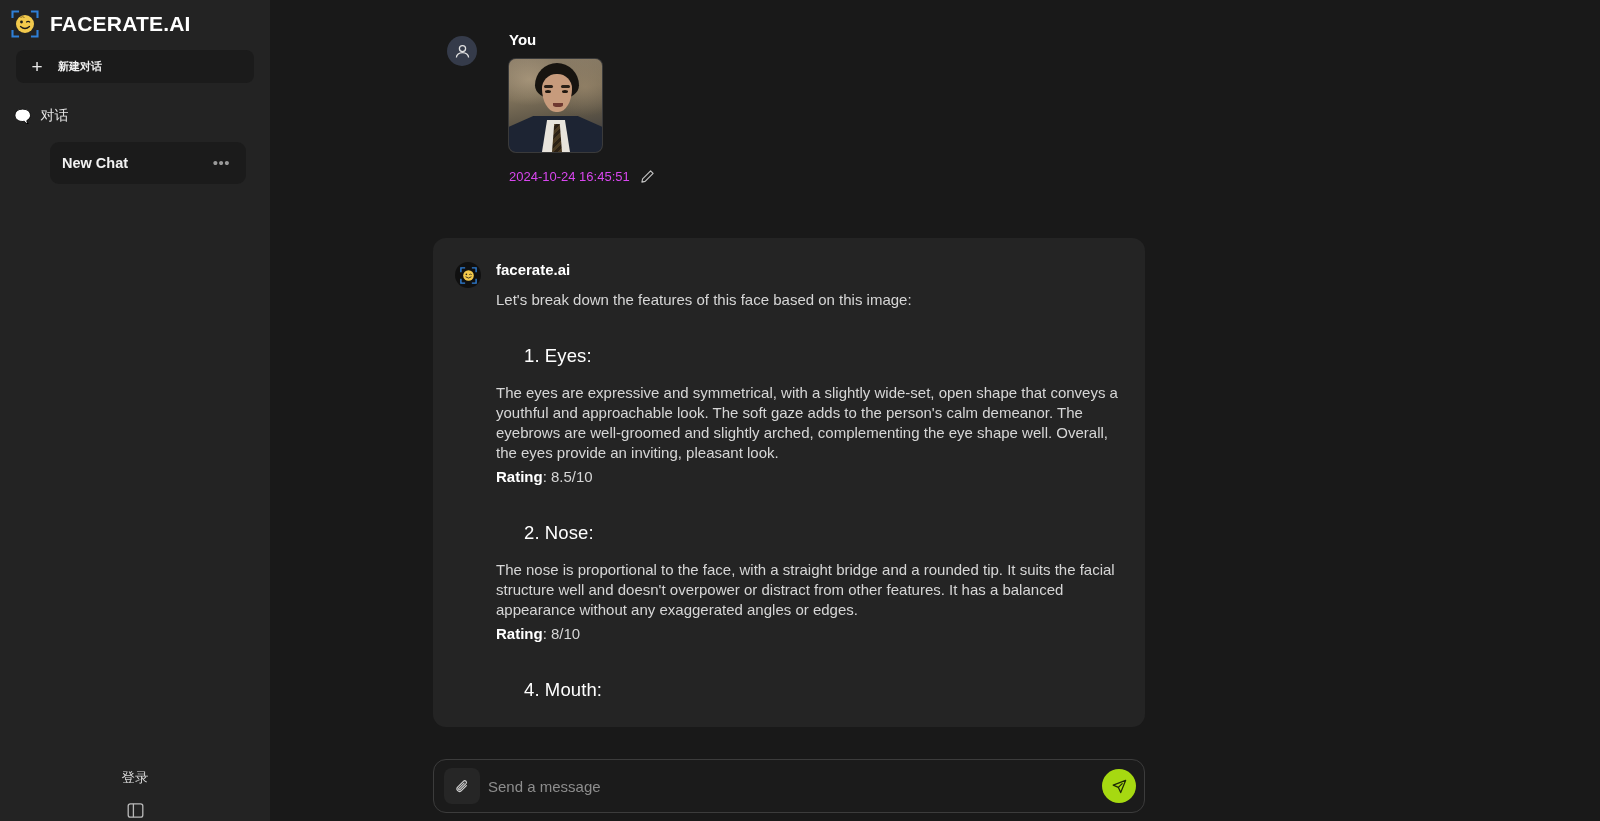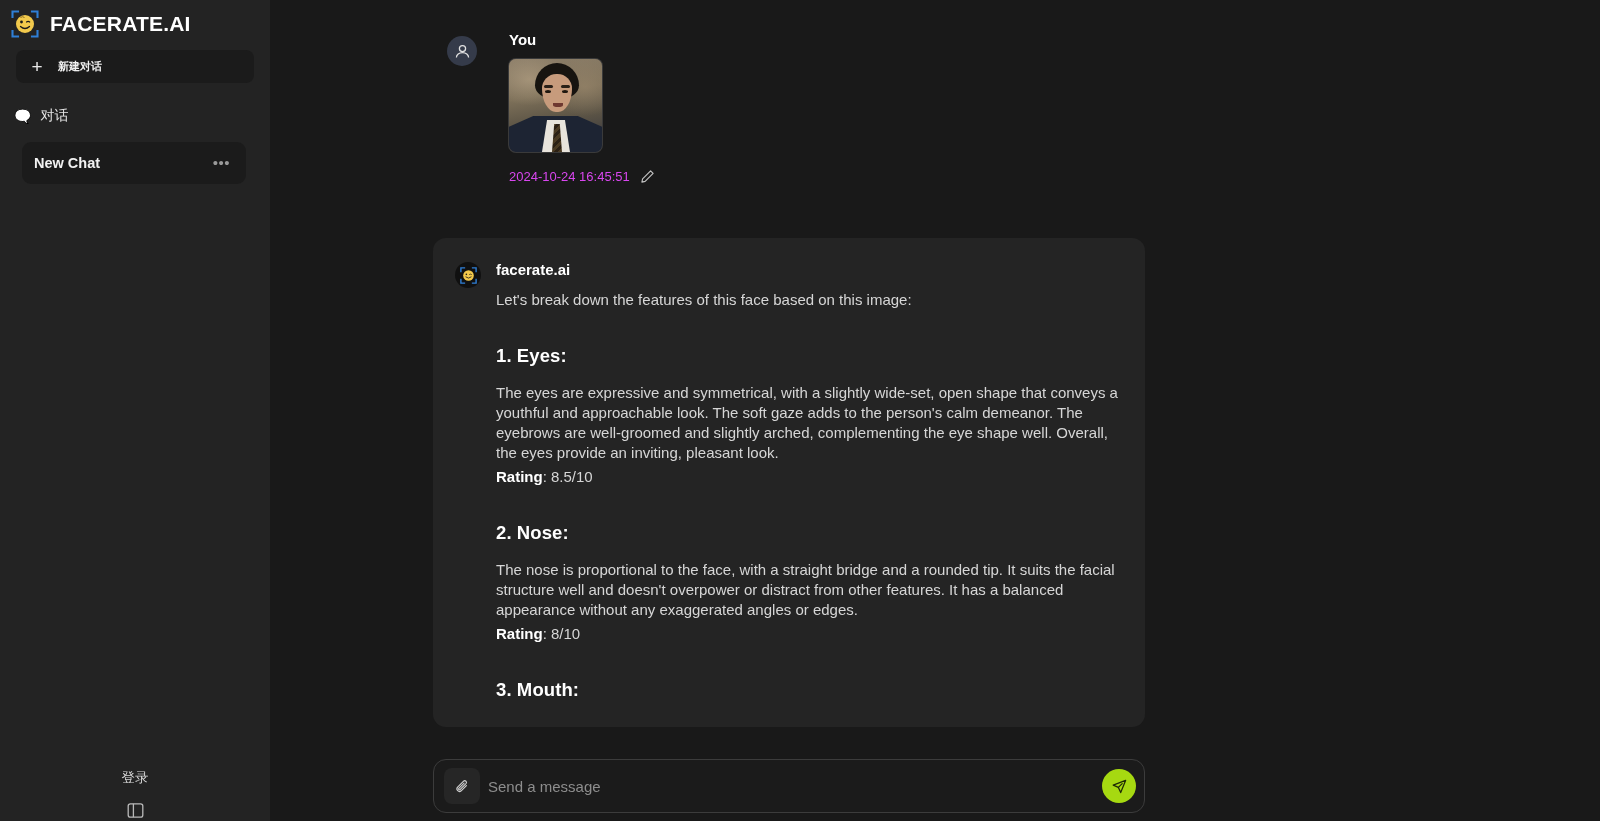--- a/index.html
+++ b/index.html
@@ -49,21 +49,21 @@
     color: #f1f1f1; font-size: 11px; font-weight: 700;
   }
 
   .section-head {
     display: flex; align-items: center; gap: 9px;
     padding: 0 0 0 14px; margin-top: 23px; height: 20px;
   }
   .bubble-icon { font-size: 14px; line-height: 1; }
   .section-title { color: #e6e6e6; font-size: 14px; font-weight: 400; }
 
-  .chat-list { margin-top: 16px; padding: 0 24px 0 22px; }
+  .chat-list { margin-top: 16px; padding: 0 24px 0 22px; margin-left: 28px; }
   .chat-item {
     height: 42px; border-radius: 9px; background: #1b1b1b;
     display: flex; align-items: center; justify-content: space-between;
     padding: 0 14px 0 12px; cursor: pointer;
   }
   .chat-item-label { color: #f2f2f2; font-size: 14.5px; font-weight: 700; }
   .chat-item-menu {
     color: #9a9a9a; font-size: 15px; letter-spacing: .5px; line-height: 8px;
     padding: 4px 2px; cursor: pointer;
   }
@@ -174,22 +174,22 @@
     background: #101010; flex: 0 0 26px;
     display: flex; align-items: center; justify-content: center;
     margin-top: 2px;
   }
   .assistant-body { flex: 1 1 auto; }
   .bot-name { color: #ffffff; font-size: 15px; font-weight: 700; line-height: 20px; }
   .intro {
     color: #d6d6d6; font-size: 15px; line-height: 26px; margin-top: 7px;
   }
   .sec-title {
-    color: #ffffff; font-size: 18.5px; font-weight: 700;
-    margin-top: 32px; letter-spacing: .1px;
+    color: #ffffff; font-size: 18.5px; font-weight: 400;
+    margin-top: 32px; letter-spacing: .1px; margin-left: 28px;
   }
   .sec-body {
     color: #d6d6d6; font-size: 15px; line-height: 20px; margin-top: 16px;
   }
   .rating-line {
     color: #d6d6d6; font-size: 15px; line-height: 26px; margin-top: 1px;
   }
   .rating-line b { color: #ffffff; font-weight: 700; }
 
   
@@ -348,21 +348,21 @@
             <p class="rating-line">
               <b>Rating</b><span>: 8.5/10</span>
             </p>
 
             <h3 class="sec-title">2. Nose:</h3>
             <p class="sec-body">The nose is proportional to the face, with a straight bridge and a rounded tip. It suits the facial structure well and doesn't overpower or distract from other features. It has a balanced appearance without any exaggerated angles or edges.</p>
             <p class="rating-line">
               <b>Rating</b><span>: 8/10</span>
             </p>
 
-            <h3 class="sec-title">3. Mouth:</h3>
+            <h3 class="sec-title">4. Mouth:</h3>
           </div>
         </div>
       </section>
     </div>
 
     <div class="composer-zone">
       <div class="composer">
         <span class="attach-btn">
           <svg width="17" height="17" viewBox="0 0 17 17">
             <path d="M12.4 7.6 l-5.2 5.2 a2.55 2.55 0 0 1 -3.6 -3.6 l6 -6 a1.7 1.7 0 0 1 2.4 2.4 l-6 6 a.85 .85 0 0 1 -1.2 -1.2 l5.3 -5.3" stroke="#cfcfcf" stroke-width="1.15" fill="none" stroke-linecap="round" stroke-linejoin="round"></path>

